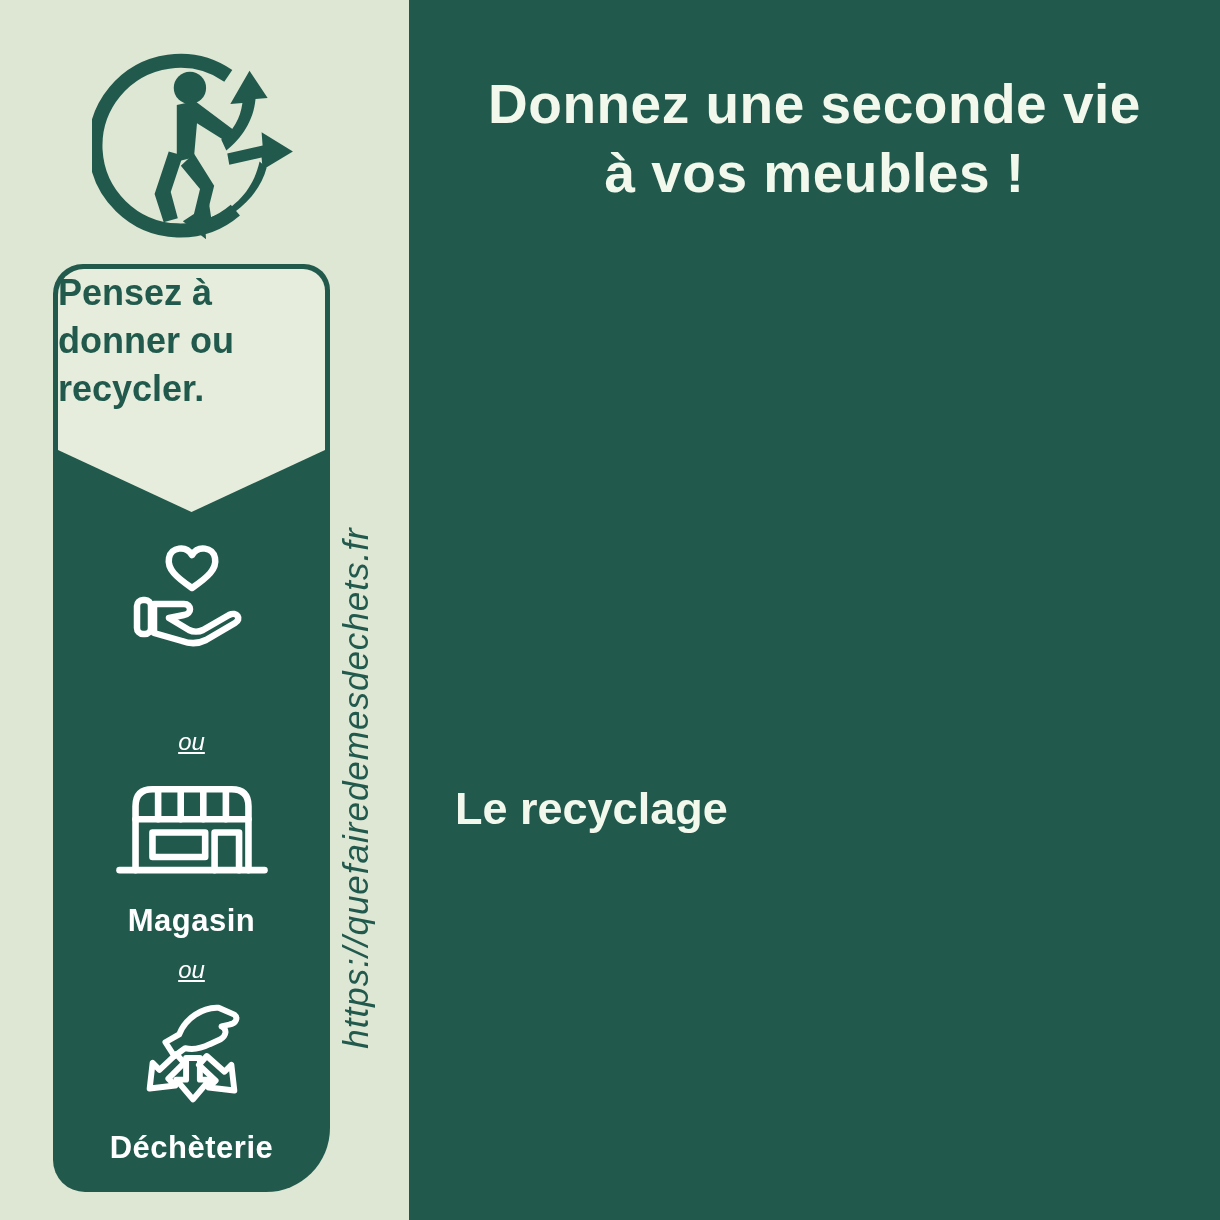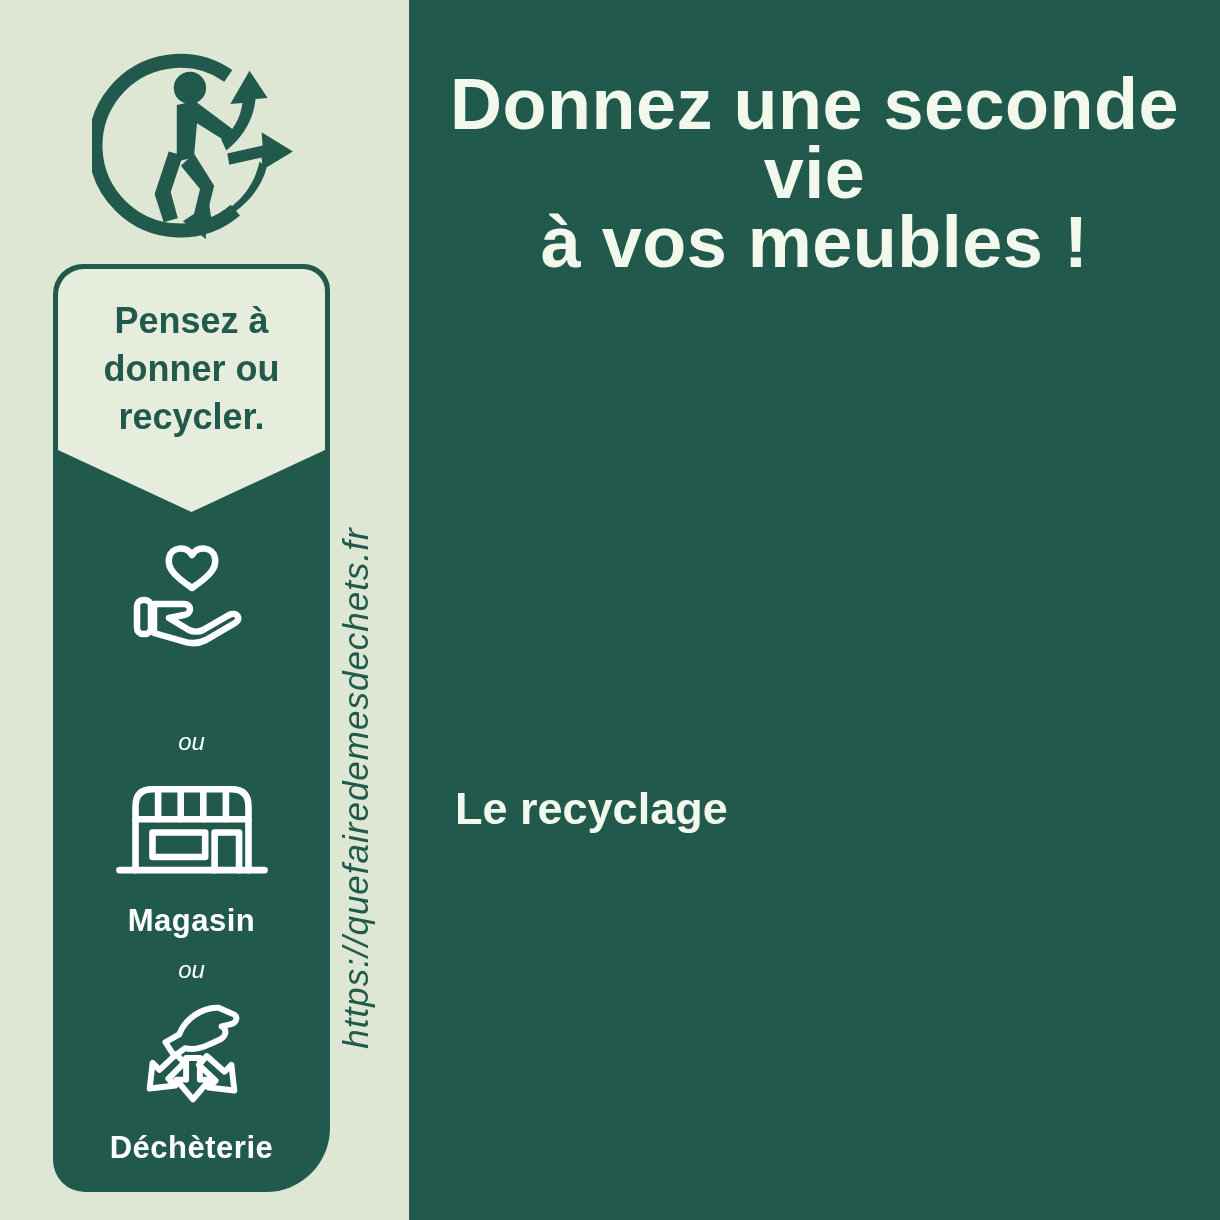--- a/index.html
+++ b/index.html
@@ -11,21 +11,21 @@
   .pre{white-space:pre-line;}
 
   
   .right-panel{
     position:absolute;left:409px;top:0;width:811px;height:1220px;
     background:#215a4d;
   }
   .main-title{
     position:absolute;left:0;top:70px;width:100%;
     text-align:center;color:#f3f8ed;
-    font-size:72px;line-height:69px;font-weight:800;letter-spacing:.5px;
+    font-size:55px;line-height:69px;font-weight:800;letter-spacing:.5px;
   }
   .section{position:absolute;left:46px;width:720px;color:#eef4e8;}
   .section-don{top:392px;}
   .section-recyclage{top:784px;}
   .section h2{
     margin:0 0 38px 0;font-size:45px;line-height:50px;font-weight:800;color:#f3f8ed;
   }
   .section p{
     margin:0;font-style:italic;font-size:42px;line-height:58px;font-weight:400;
   }
@@ -38,27 +38,27 @@
     background:#215a4d;
     border-radius:30px 26px 64px 32px;
   }
   .banner-head{
     position:absolute;left:5px;right:5px;top:5px;height:243px;
     background:#e7eddc;
     border-radius:26px 22px 0 0;
     clip-path:polygon(0 0,100% 0,100% calc(100% - 62px),50% 100%,0 calc(100% - 62px));
   }
   .banner-head-text{
-    padding-top:28px;text-align:center;color:#215a4d;
+    text-align:left;color:#215a4d;
     font-size:36px;line-height:48px;font-weight:800;
   }
   .banner-item{position:absolute;left:0;right:0;text-align:center;color:#ffffff;}
   .banner-icon svg{display:block;margin:0 auto;}
   .banner-label{font-size:31px;font-weight:800;letter-spacing:.5px;}
-  .banner-sep{font-size:24px;font-style:italic;font-weight:400;}
+  .banner-sep{font-size:24px;font-style:italic;font-weight:400;text-decoration:underline;}
 
   .pos-icon-heart{top:272px;}
   .pos-label-assoc{top:409px;}
   .pos-sep-1{top:464px;}
   .pos-icon-store{top:512px;}
   .pos-label-magasin{top:639px;}
   .pos-sep-2{top:692px;}
   .pos-icon-dump{top:729px;}
   .pos-label-dump{top:866px;}
 

